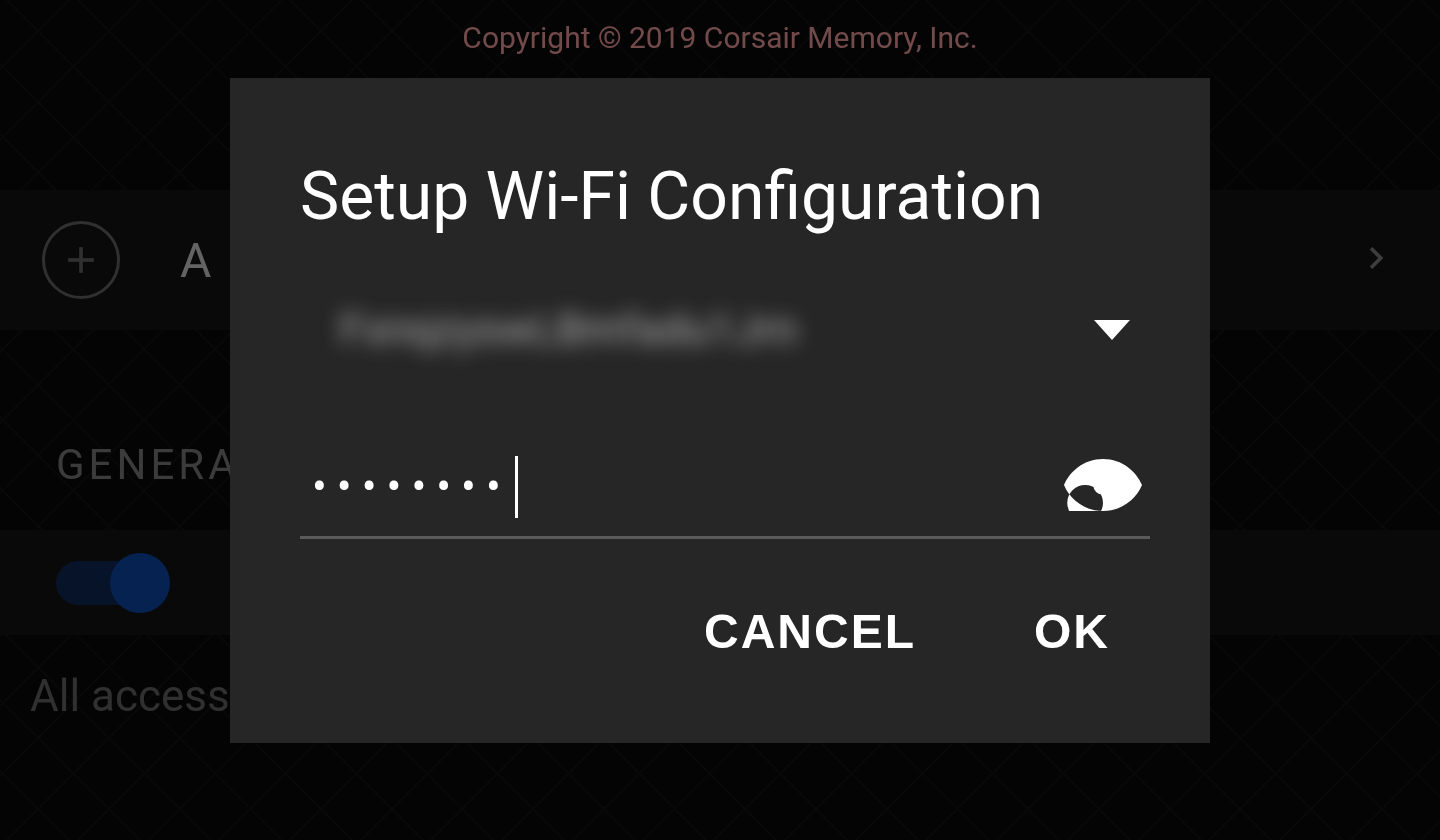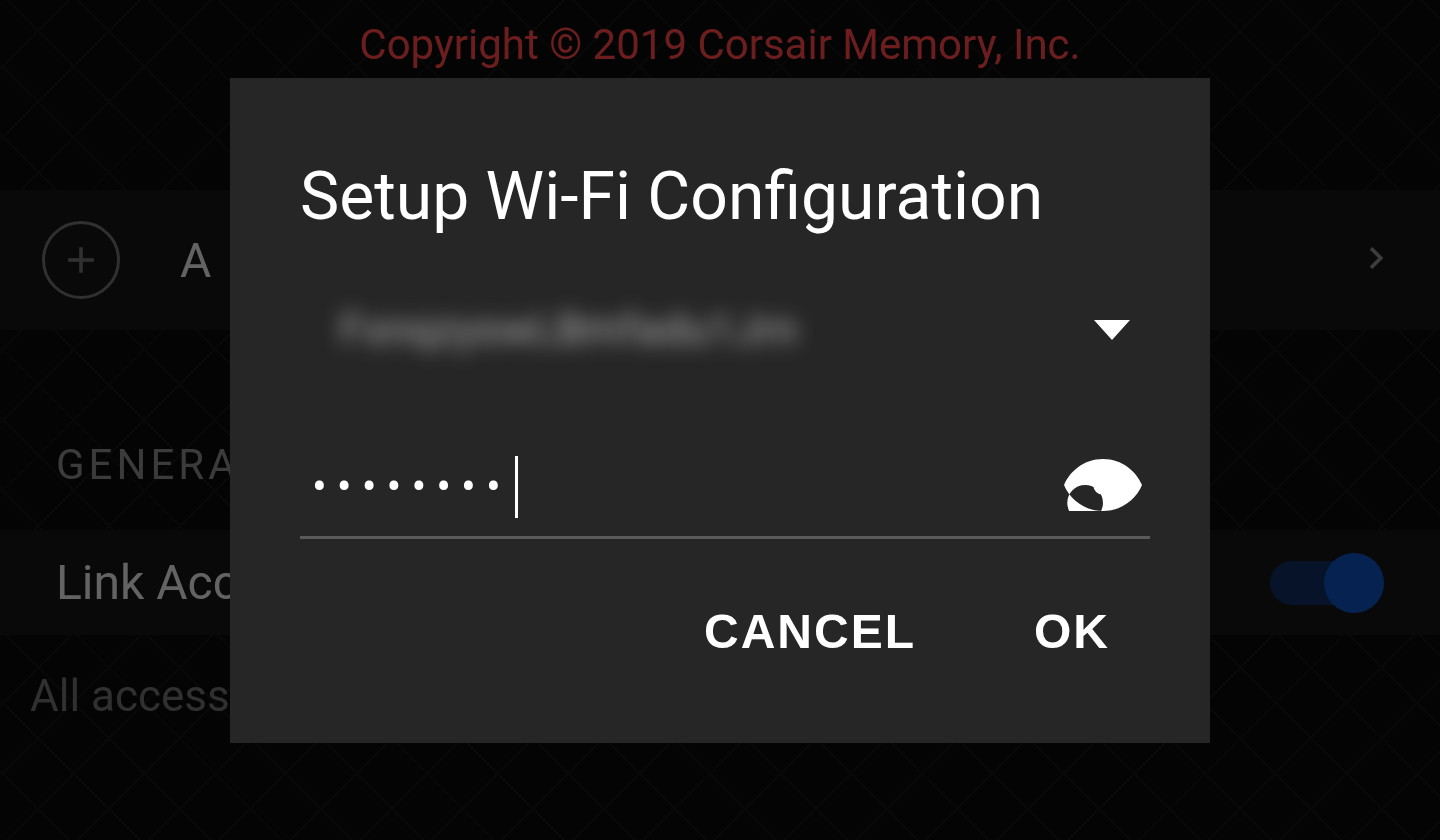--- a/index.html
+++ b/index.html
@@ -39,22 +39,22 @@
           #1a1a1a 100px
         );
       opacity: 0.6;
     }
     .copyright {
       position: absolute;
       top: 20px;
       left: 0;
       right: 0;
       text-align: center;
-      color: #ef4444;
-      font-size: 42px;
+      color: #fca5a5;
+      font-size: 30px;
       font-weight: 400;
     }
     
     .bg-row {
       position: absolute;
       top: 190px;
       left: 0;
       right: 0;
       height: 140px;
       background: #161616;
@@ -230,21 +230,20 @@
   <div class="chevron-right">
     <svg width="44" height="44" viewBox="0 0 24 24">
         <path d="M8.59 16.59L13.17 12 8.59 7.41 10 6l6 6-6 6z"></path>
       </svg>
   </div>
 </div>
 
 <div class="bg-general">GENERAL</div>
 
 <div class="bg-link-row">
-  <div class="bg-link-label">Link Acc</div>
   <div class="toggle">
     <div class="toggle-thumb"></div>
   </div>
 </div>
 
 <div class="bg-all-access">All accesso</div>
 
 <div class="dim"></div>
 
 <div class="dialog">

